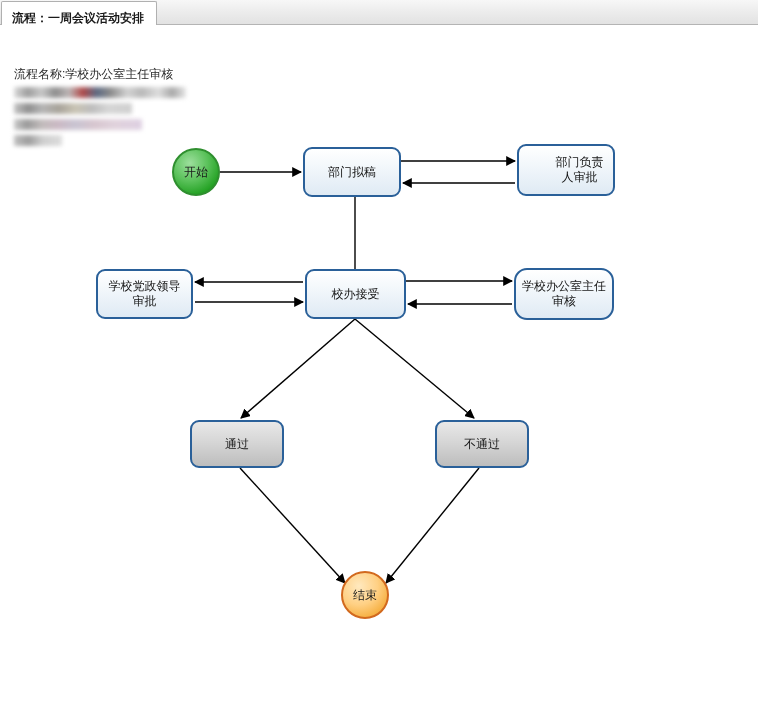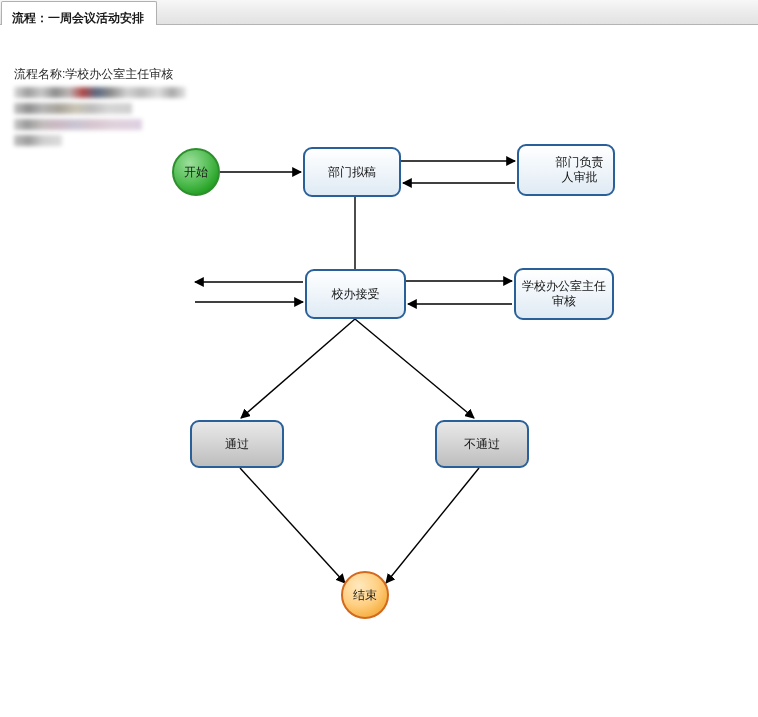--- a/index.html
+++ b/index.html
@@ -208,26 +208,29 @@
   </div>
 
   <div class="node node-box blue" style="left:303px; top:122px; width:98px; height:50px;">
     <span>部门拟稿</span>
   </div>
 
   <div class="node node-box blue" style="left:517px; top:119px; width:98px; height:52px;padding-left:32px;">
     <span>部门负责人审批</span>
   </div>
 
+  <div class="node node-box blue" style="left:96px; top:244px; width:97px; height:50px;">
+    <span>学校党政领导审批</span>
+  </div>
 
   <div class="node node-box blue" style="left:305px; top:244px; width:101px; height:50px;">
     <span>校办接受</span>
   </div>
 
-  <div class="node node-box blue" style="left:514px; top:243px; width:100px; height:52px;">
+  <div class="node node-box blue" style="left:514px; top:243px; width:100px; height:52px;border-radius:13px;">
     <span>学校办公室主任审核</span>
   </div>
 
   <div class="node node-box grey" style="left:190px; top:395px; width:94px; height:48px;">
     <span>通过</span>
   </div>
 
   <div class="node node-box grey" style="left:435px; top:395px; width:94px; height:48px;">
     <span>不通过</span>
   </div>

